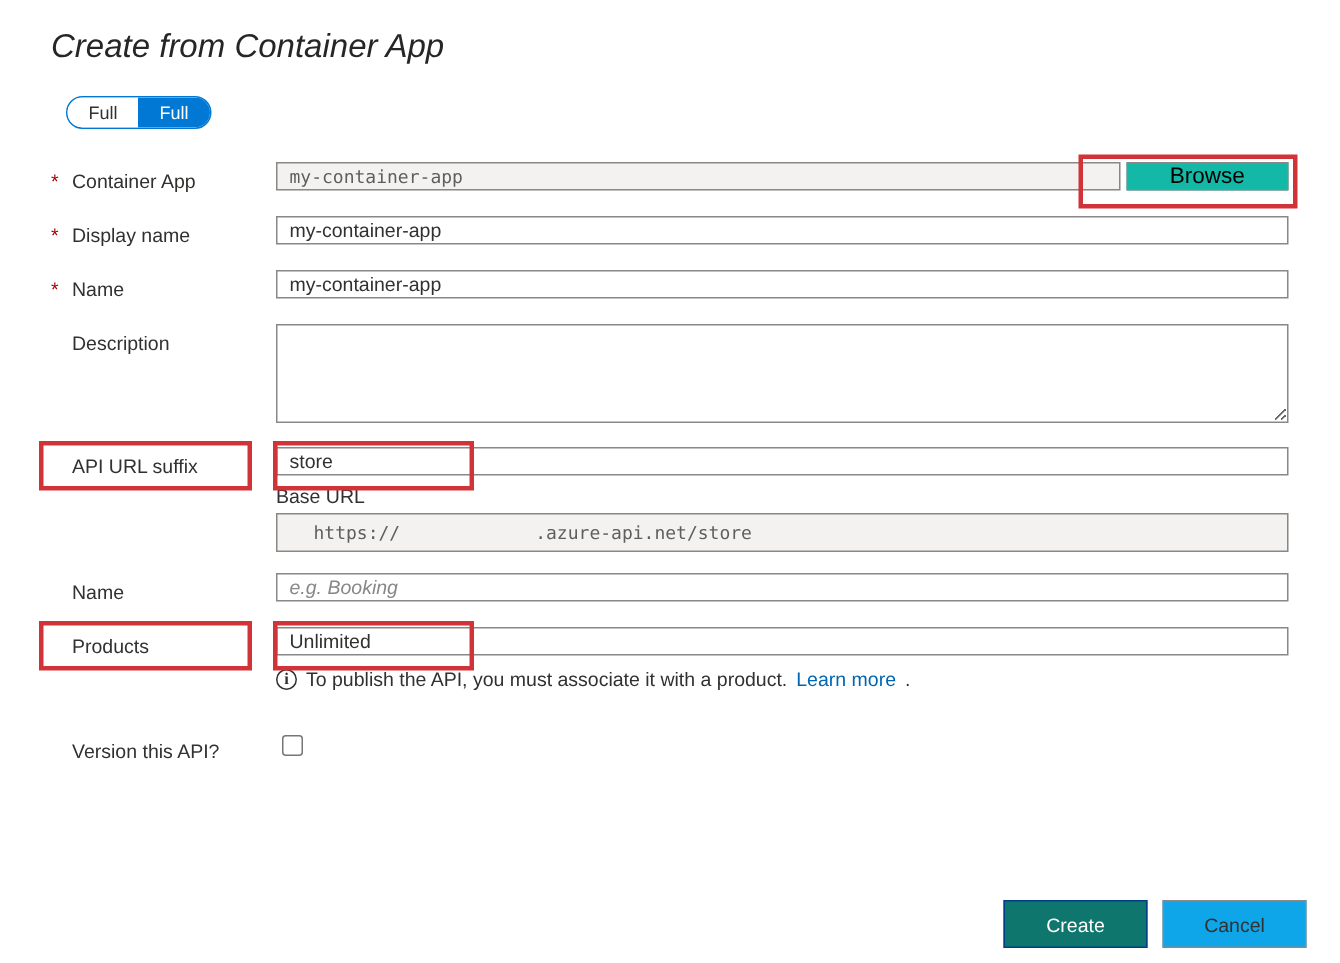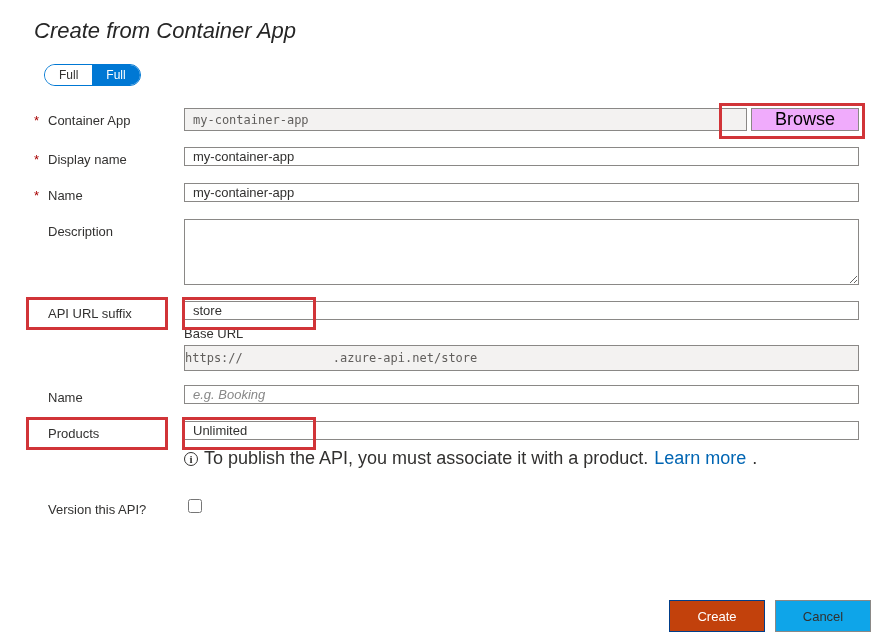--- a/index.html
+++ b/index.html
@@ -97,45 +97,45 @@
     width: 100%;
     gap: 4px;
   }
   .container-app-group input[type=text] {
     background: #f3f2f1;
     color: #605e5c;
   }
   .browse-btn {
     width: 130px;
     border: 1px solid #8a8886;
-    background: #f0abfc;
-    font-size: 18px;
+    background: #14b8a6;
+    font-size: 15px;
     cursor: pointer;
     padding: 0;
   }
   .sub-label {
     font-size: 13px;
     margin-bottom: 4px;
     margin-top: 6px;
     color: #323130;
   }
   .base-url-field {
     border: 1px solid #8a8886;
     background: #f3f2f1;
-    padding: 5px 0;
+    padding: 5px 24px;
     font-family: Consolas, monospace;
     font-size: 12px;
     color: #605e5c;
   }
   .base-url-field .masked { display:inline-block; width:90px; }
   .info-row {
     display: flex;
     align-items: center;
     margin-top: 8px;
-    font-size: 18px;
+    font-size: 13px;
     gap: 6px;
   }
   .info-icon {
     width: 14px; height: 14px;
     display: inline-flex;
     align-items: center; justify-content: center;
     font-weight: bold;
     font-size: 11px;
     border: 1.5px solid #323130;
     border-radius: 50%;
@@ -172,21 +172,21 @@
     height: 32px;
     font-size: 13px;
     cursor: pointer;
     display: inline-flex;
     align-items: center;
     justify-content: center;
     border: 1px solid #8a8886;
     background: #0ea5e9;
   }
   .btn-primary {
-    background: #c2410c;
+    background: #0f766e;
     border-color: #003e8a;
     color: #fff;
   }
 </style>
 </head>
 <body>
 
 <div class="page">
   <h1 class="page-title">Create from Container App</h1>
 

